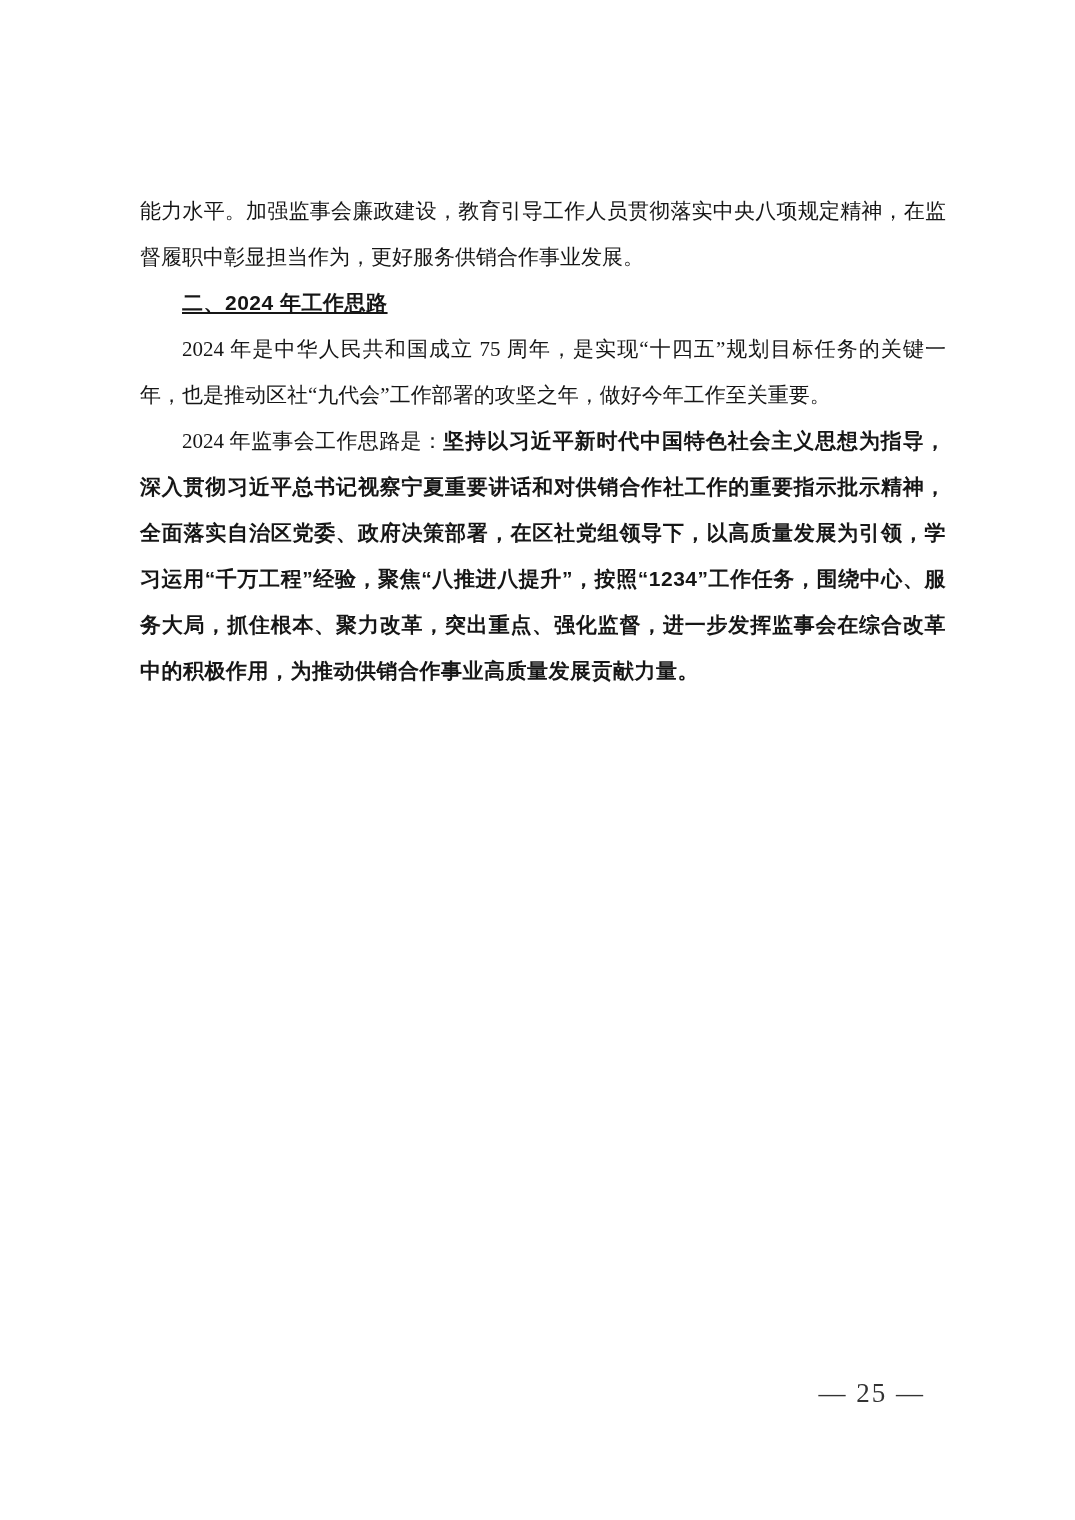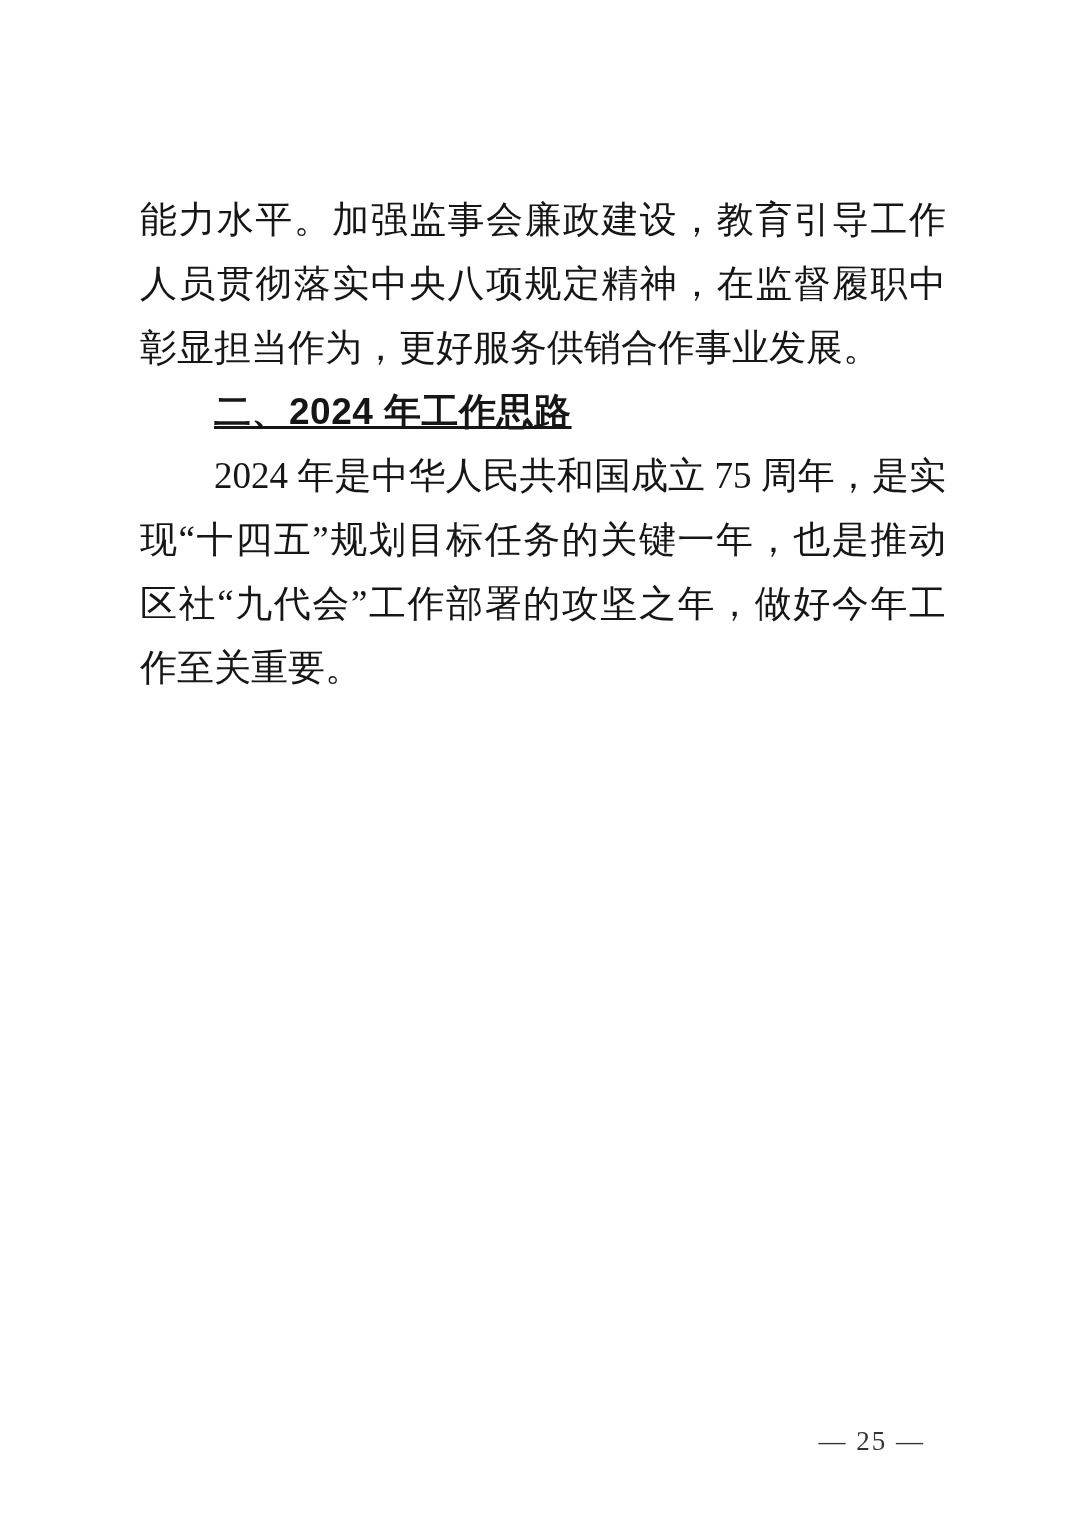--- a/index.html
+++ b/index.html
@@ -19,22 +19,22 @@
     left: 0; top: 0;
     width: 1075px;
     height: 1520px;
     background: #ffffff;
   }
   .text-block {
     position: absolute;
     left: 140px;
     top: 188px;
     width: 806px;
-    font-size: 37px;
-    line-height: 64px;
+    font-size: 21px;
+    line-height: 46px;
     color: #161616;
     text-align: justify;
   }
   .text-block p {
     margin: 0;
     padding: 0;
   }
   .indent {
     text-indent: 2em;
   }
@@ -45,21 +45,21 @@
     text-decoration: underline;
   }
   .emphasis {
     font-family: "Liberation Sans", "DejaVu Sans", sans-serif;
     font-weight: 700;
     letter-spacing: 0.5px;
   }
   .page-footer {
     position: absolute;
     right: 150px;
-    top: 1424px;
+    top: 1376px;
     font-size: 27px;
     line-height: 34px;
     color: #333333;
     letter-spacing: 2px;
     font-family: "Liberation Serif", "DejaVu Serif", serif;
   }
 </style>
 </head>
 <body>
 
@@ -67,18 +67,19 @@
 
   <div class="text-block">
 
     <p>能力水平。加强监事会廉政建设，教育引导工作人员贯彻落实中央八项规定精神，在监督履职中彰显担当作为，更好服务供销合作事业发展。</p>
 
 
     <p class="indent heading">二、2024 年工作思路</p>
 
     <p class="indent">2024 年是中华人民共和国成立 75 周年，是实现“十四五”规划目标任务的关键一年，也是推动区社“九代会”工作部署的攻坚之年，做好今年工作至关重要。</p>
 
+    <p class="indent"><span>2024 年监事会工作思路是：</span><span class="emphasis">坚持以习近平新时代中国特色社会主义思想为指导，深入贯彻习近平总书记视察宁夏重要讲话和对供销合作社工作的重要指示批示精神，全面落实自治区党委、政府决策部署，在区社党组领导下，以高质量发展为引领，学习运用“千万工程”经验，聚焦“八推进八提升”，按照“1234”工作任务，围绕中心、服务大局，抓住根本、聚力改革，突出重点、强化监督，进一步发挥监事会在综合改革中的积极作用，为推动供销合作事业高质量发展贡献力量。</span></p>
 
   </div>
 
   <div class="page-footer">— 25 —</div>
 
 </div>
 
 </body></html>

